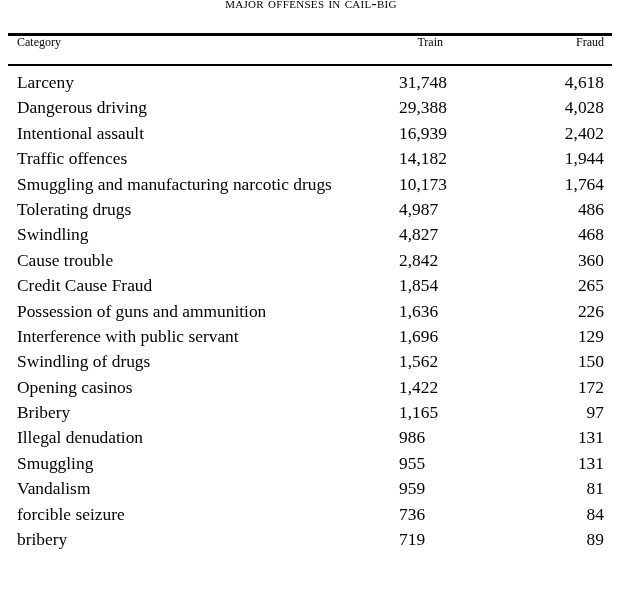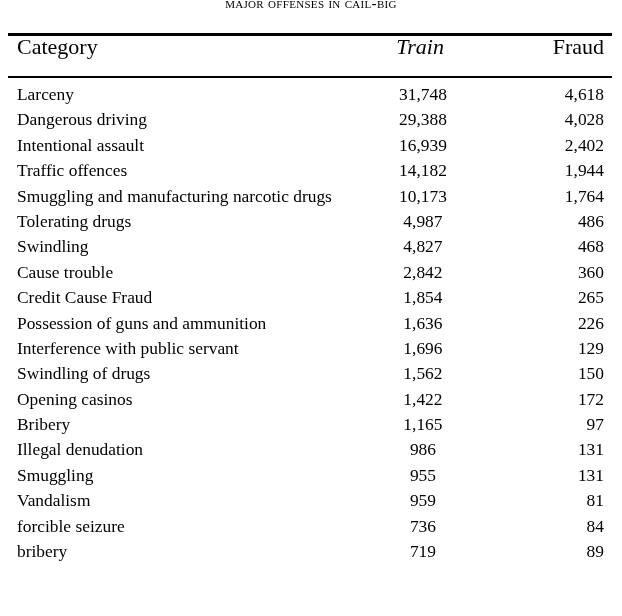--- a/index.html
+++ b/index.html
@@ -71,34 +71,34 @@
     margin-bottom: 0;
   }
   .rule-mid {
     width: 604px;
     height: 2px;
     background: #000;
   }
 
   
   .head-row td {
-    height: 40px;
-    font-size: 22px;
+    height: 28px;
+    font-size: 12px;
   }
   .head-cat   { text-align: left;  padding-left: 9px !important; }
-  .head-train { text-align: right; padding-right: 81px !important; font-style: italic; }
+  .head-train { text-align: right; padding-right: 81px !important; }
   .head-test  { text-align: right; padding-right: 8px !important; }
 
   
   .body-row td {
     height: 25.4px;
     font-size: 17.4px;
   }
   .cell-category { text-align: left;  padding-left: 9px !important; white-space: nowrap; }
-  .cell-train    { text-align: center; padding-right: 81px !important; white-space: nowrap; }
+  .cell-train    { text-align: left; padding-right: 81px !important; white-space: nowrap; }
   .cell-test     { text-align: right; padding-right: 8px !important; white-space: nowrap; }
 
   .spacer-top td    { height: 8px; }
 
   .col-category { width: 398px; }
   .col-train    { width: 118px; }
   .col-test     { width: 88px;  }
 </style>
 </head>
 <body>

